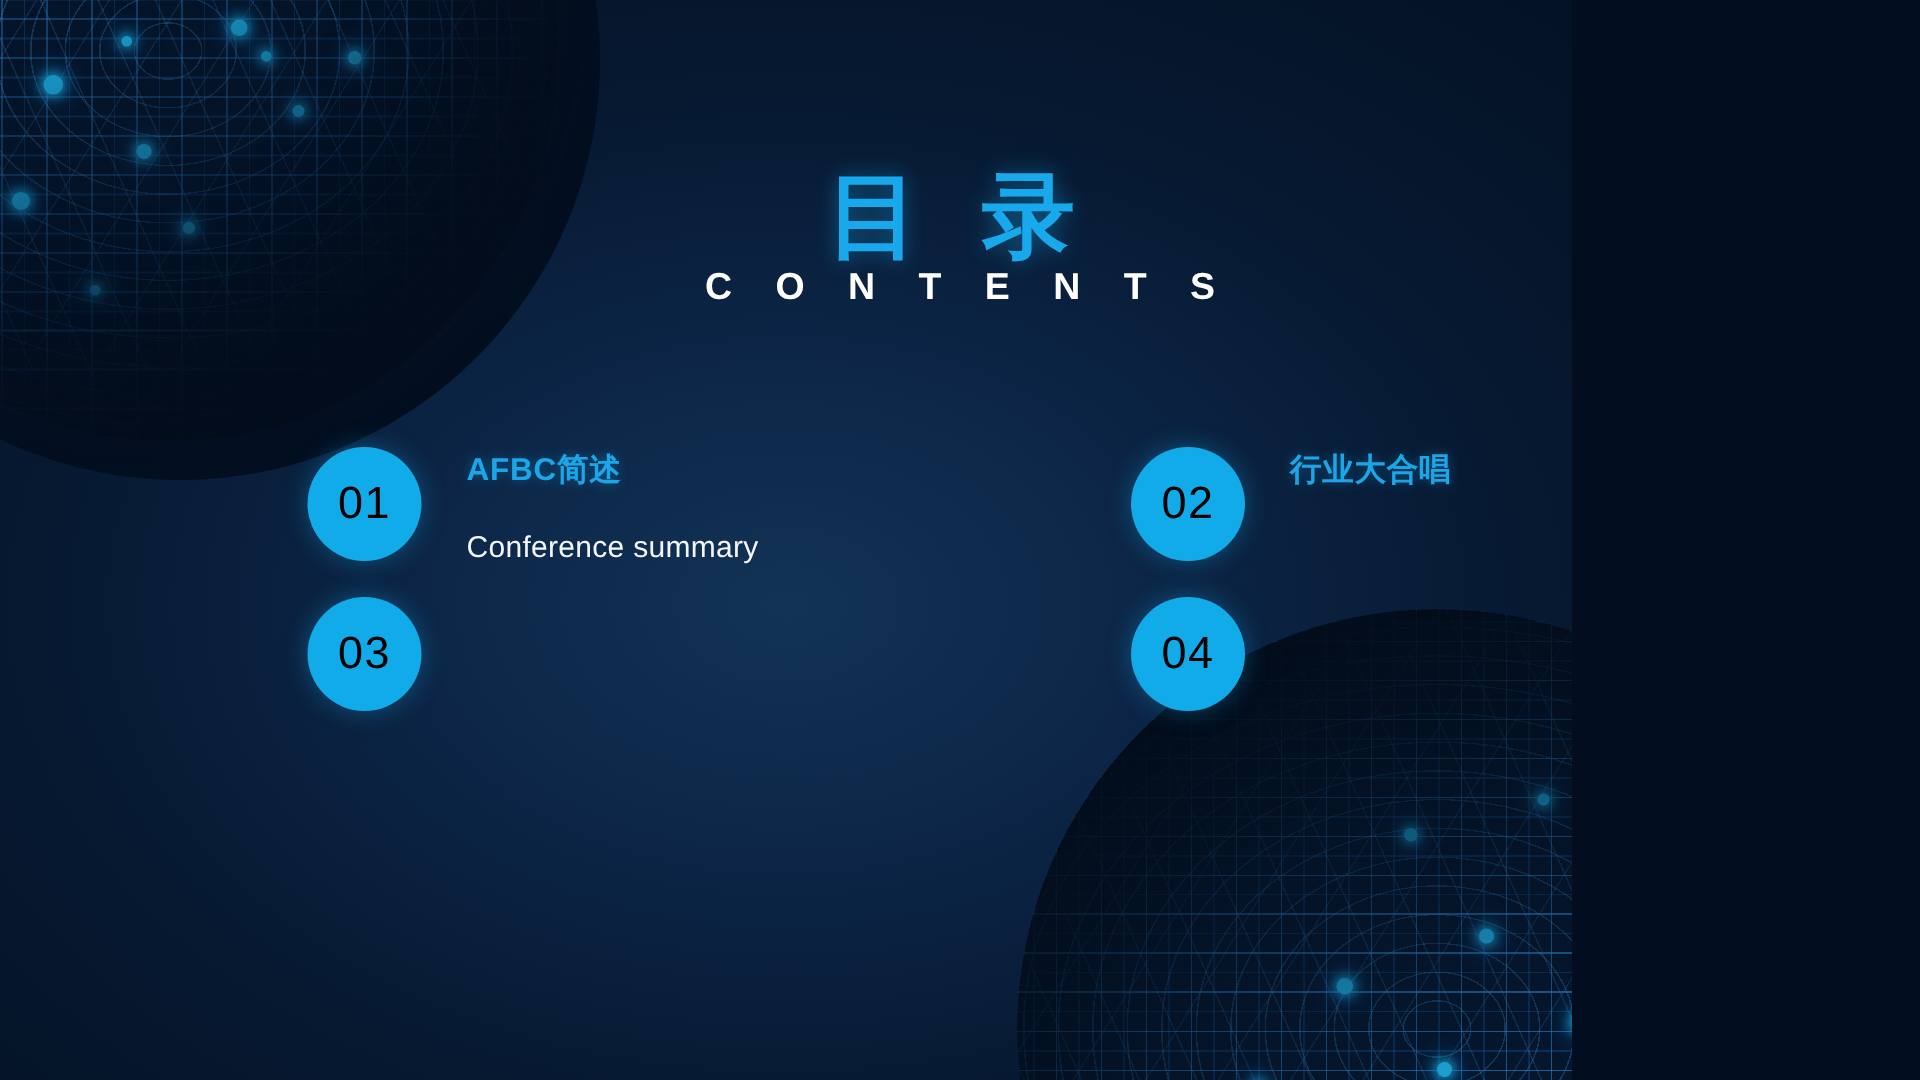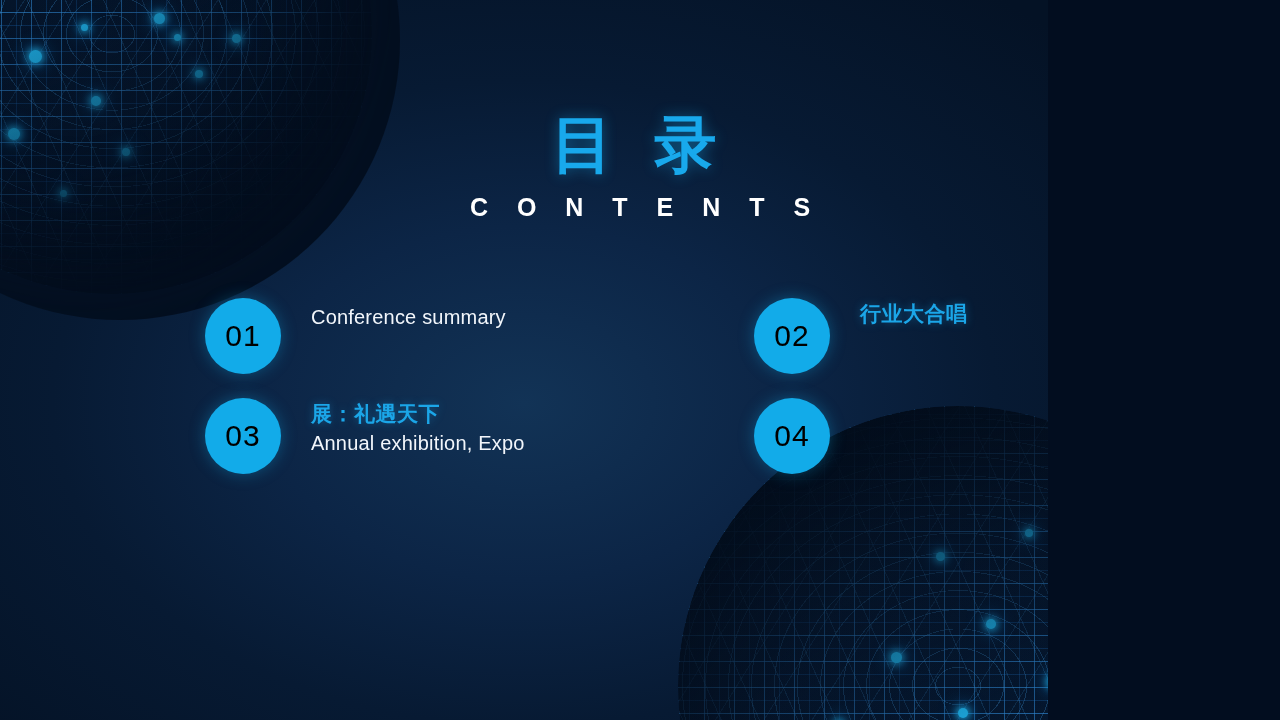--- a/index.html
+++ b/index.html
@@ -117,21 +117,20 @@
   .title-cn {
     font-size: 62px;
     font-weight: bold;
     color: #18a9ec;
     letter-spacing: 12px;
     line-height: 1.05;
     text-shadow: 0 0 14px rgba(24,169,236,0.45);
   }
 
   .title-en {
-    margin-top: 16px;
     font-size: 25px;
     font-weight: bold;
     color: #ffffff;
     letter-spacing: 11px;
     text-indent: 11px;
   }
 
   
   .contents {
     position: absolute;
@@ -175,21 +174,21 @@
   .item-title {
     font-size: 21px;
     font-weight: bold;
     color: #1ba6e8;
     letter-spacing: 0.5px;
     line-height: 1.25;
     text-shadow: 0 0 8px rgba(27,166,232,0.4);
   }
 
   .item-sub {
-    margin-top: 4px;
+    margin-top: 26px;
     font-size: 20px;
     color: #f2f6fb;
     letter-spacing: 0.2px;
     line-height: 1.2;
   }
 </style>
 </head>
 <body>
 
 <div id="slide">
@@ -241,41 +240,38 @@
     <div class="title-en">C O N T E N T S</div>
   </div>
 
   <div class="contents">
 
     <div class="item">
       <div class="badge">
         <span class="badge-num">01</span>
       </div>
       <div class="item-text">
+        <div class="item-title">AFBC简述</div>
         <div class="item-sub">Conference summary</div>
       </div>
     </div>
 
     <div class="item">
       <div class="badge">
         <span class="badge-num">02</span>
       </div>
       <div class="item-text">
         <div class="item-title">行业大合唱</div>
       </div>
     </div>
 
     <div class="item">
       <div class="badge">
         <span class="badge-num">03</span>
       </div>
-      <div class="item-text">
-        <div class="item-title">展：礼遇天下</div>
-        <div class="item-sub">Annual exhibition, Expo</div>
-      </div>
     </div>
 
     <div class="item">
       <div class="badge">
         <span class="badge-num">04</span>
       </div>
     </div>
 
   </div>
 </div>

